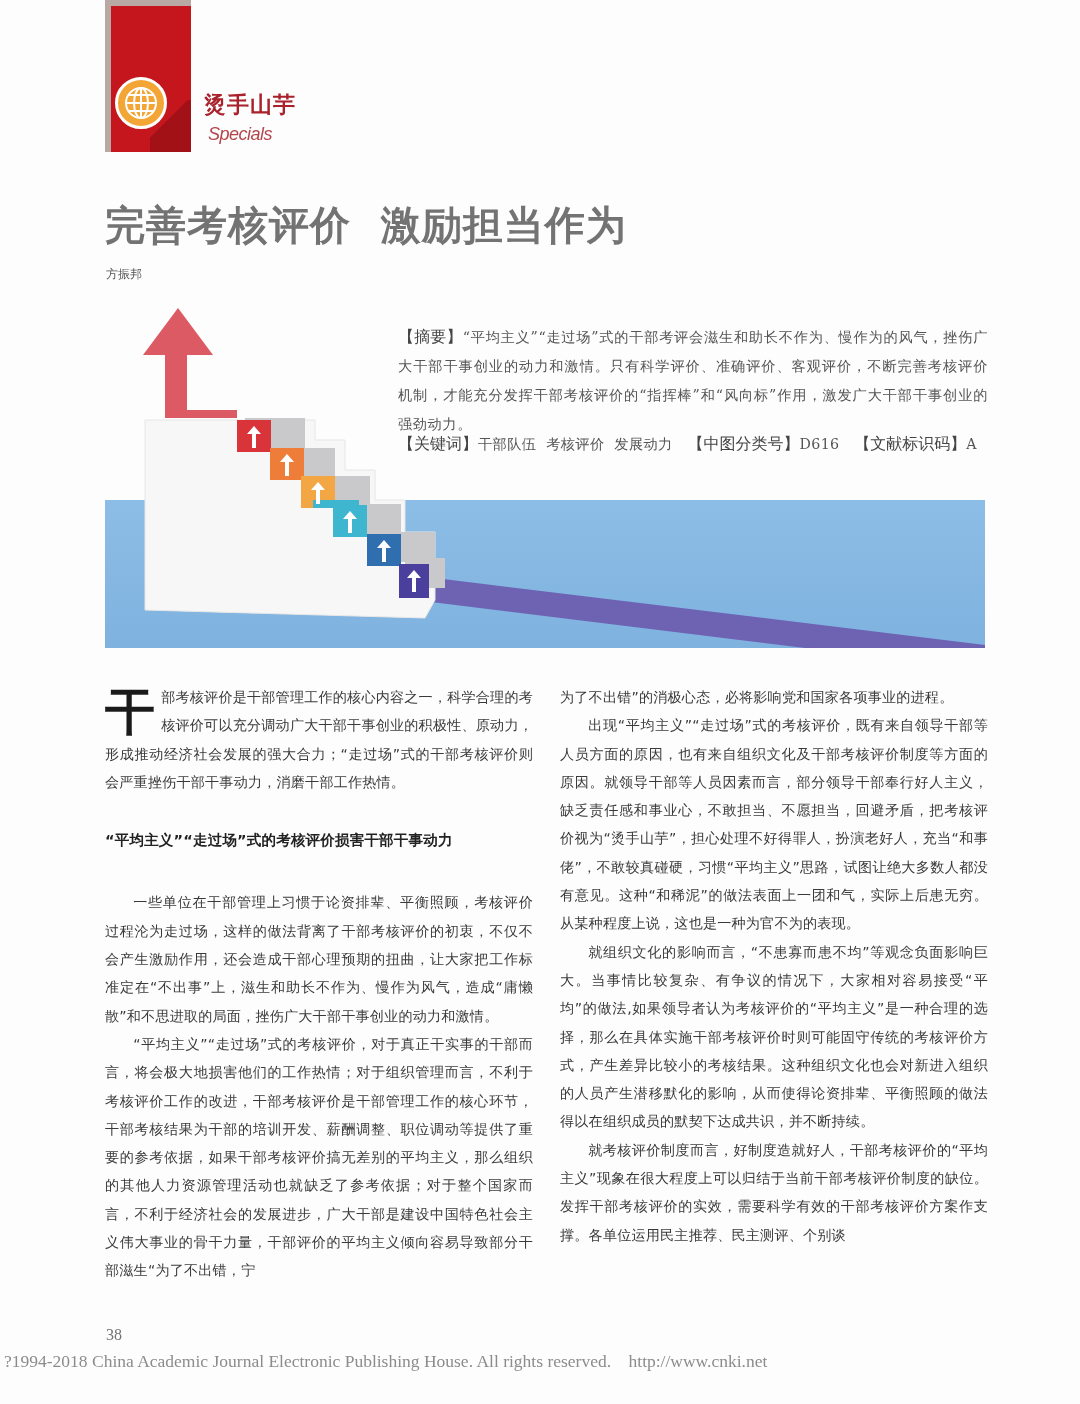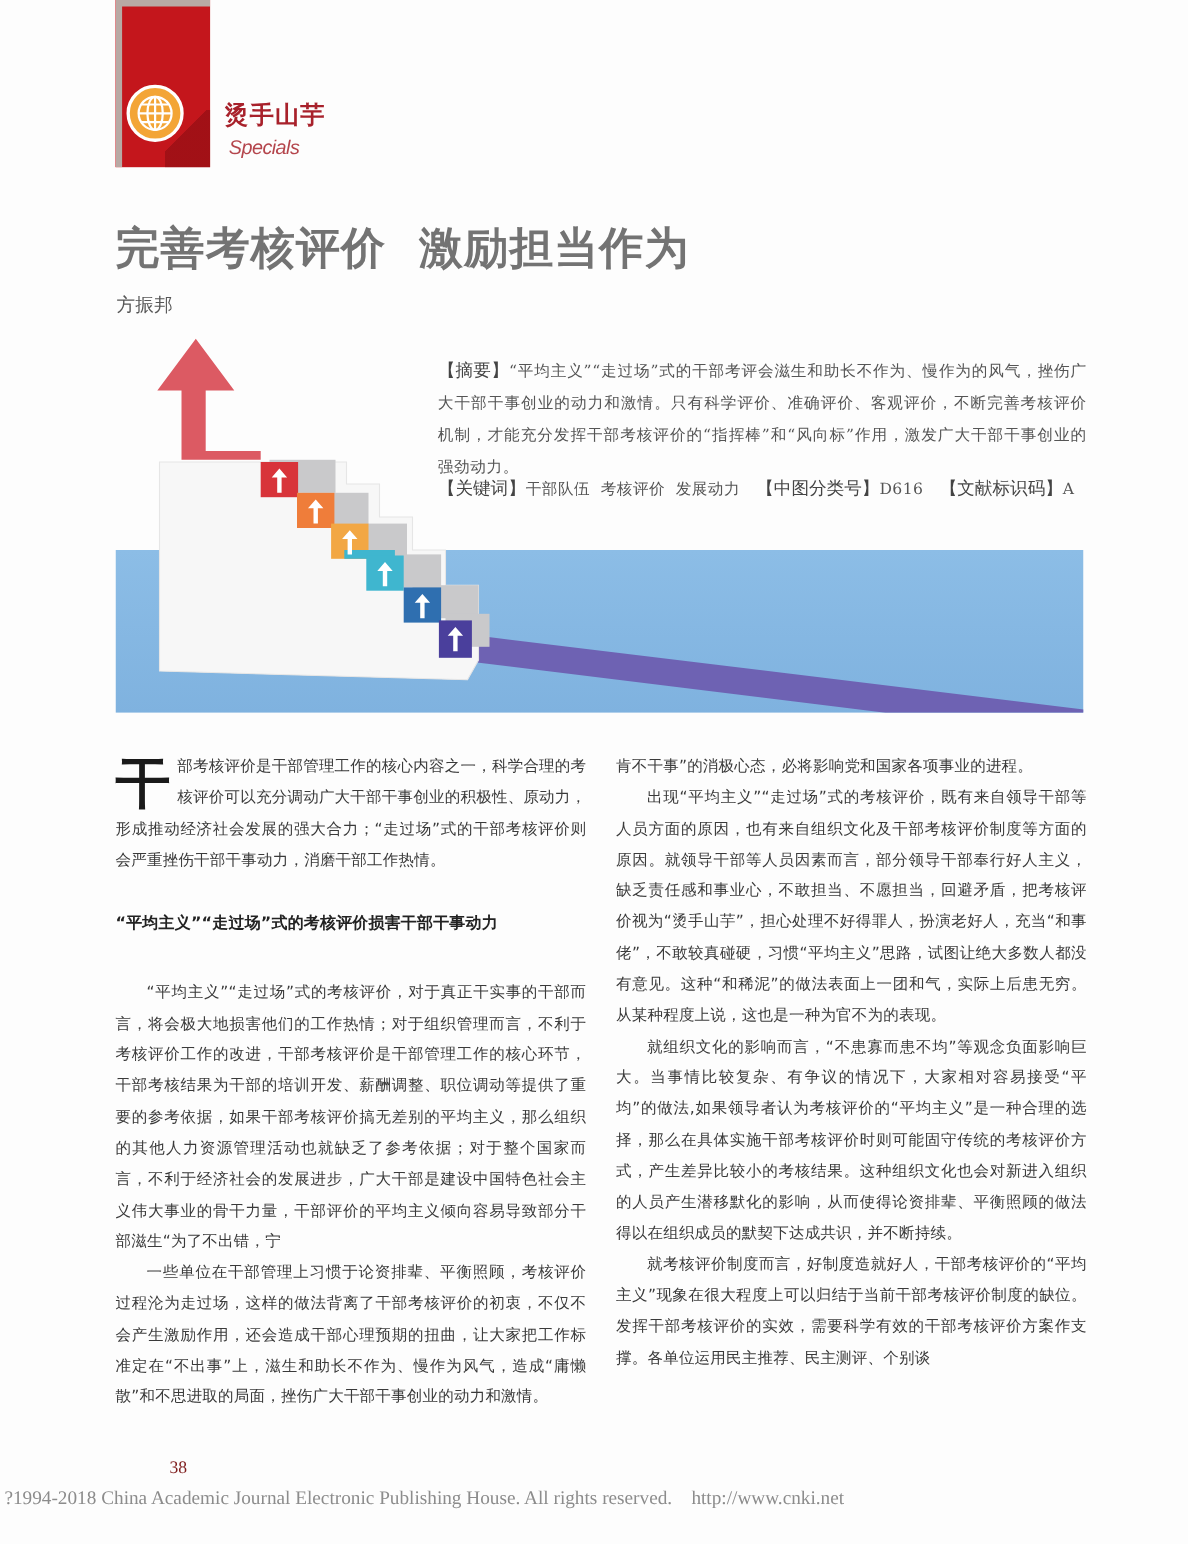--- a/index.html
+++ b/index.html
@@ -31,21 +31,21 @@
   }
   .section-en {
     position:absolute; left:208px; top:124px; font-size:18px; font-style:italic; color:#b4454c;
     font-family:"Liberation Sans", sans-serif; letter-spacing:-0.5px;
   }
   .title {
     position:absolute; left:105px; top:198px; font-size:40px; font-weight:bold; color:#737373;
     letter-spacing:1px; white-space:pre;
   }
   .author {
-    position:absolute; left:106px; top:266px; font-size:17px; color:#555;
+    position:absolute; left:106px; top:266px; font-size:12px; color:#555;
   }
   .illus { position:absolute; left:105px; top:300px; width:880px; height:348px; }
   .abstract {
     position:absolute; left:398px; top:322px; width:590px;
     font-family:"DejaVu Serif", "Liberation Serif", serif; font-size:14.2px; line-height:29px;
     color:#555; letter-spacing:0.6px; text-align:justify;
   }
   .abstract .lbl { font-family:"DejaVu Sans", sans-serif; font-size:16px; color:#444; letter-spacing:0; }
   .kw { position:absolute; left:398px; top:434px; width:600px; white-space:nowrap;
     font-family:"DejaVu Serif", serif; font-size:14.2px; color:#555; letter-spacing:0.4px; }
@@ -56,21 +56,21 @@
   }
   .col p { margin:0; }
   .col p.ind { text-indent:2em; }
   .col-left { left:105px; top:683px; }
   .col-right { left:560px; top:683px; }
   .dropcap {
     float:left; font-family:"DejaVu Serif", serif; font-size:50px; line-height:50px;
     margin:4px 6px 0 0; color:#1a1a1a; font-weight:bold;
   }
   .subhead { font-weight:bold; color:#222; font-size:14.5px; margin:30px 0 34px 0 !important; }
-  .pagenum { position:absolute; left:106px; top:1326px; font-family:"Liberation Serif", serif; font-size:16px; color:#7f1d1d;margin-left:48px; }
+  .pagenum { position:absolute; left:106px; top:1326px; font-family:"Liberation Serif", serif; font-size:16px; color:#737373; }
   .copyright { position:absolute; left:4px; top:1351px; font-family:"Liberation Serif", serif; font-size:17.5px; color:#8c8c8c; white-space:pre; }
 </style>
 </head>
 <body>
 
 <div class="tab-red"></div>
 <div class="tab-shadow"></div>
 <div class="globe">
   <svg width="36" height="36" viewBox="0 0 36 36">
     <circle cx="18" cy="18" r="15" fill="none" stroke="#fff" stroke-width="2"></circle>
@@ -137,25 +137,25 @@
 </div>
 <div class="kw">
   <span class="lbl">【关键词】</span><span style="white-space:pre">干部队伍  考核评价  发展动力</span>&nbsp;&nbsp;
   <span class="lbl">【中图分类号】</span><span>D616</span>&nbsp;&nbsp;
   <span class="lbl">【文献标识码】</span><span>A</span>
 </div>
 
 <div class="col col-left">
   <p><span class="dropcap">干</span><span>部考核评价是干部管理工作的核心内容之一，科学合理的考核评价可以充分调动广大干部干事创业的积极性、原动力，形成推动经济社会发展的强大合力；“走过场”式的干部考核评价则会严重挫伤干部干事动力，消磨干部工作热情。</span></p>
   <p class="subhead">“平均主义”“走过场”式的考核评价损害干部干事动力</p>
+  <p class="ind">一些单位在干部管理上习惯于论资排辈、平衡照顾，考核评价过程沦为走过场，这样的做法背离了干部考核评价的初衷，不仅不会产生激励作用，还会造成干部心理预期的扭曲，让大家把工作标准定在“不出事”上，滋生和助长不作为、慢作为风气，造成“庸懒散”和不思进取的局面，挫伤广大干部干事创业的动力和激情。</p>
   <p class="ind">“平均主义”“走过场”式的考核评价，对于真正干实事的干部而言，将会极大地损害他们的工作热情；对于组织管理而言，不利于考核评价工作的改进，干部考核评价是干部管理工作的核心环节，干部考核结果为干部的培训开发、薪酬调整、职位调动等提供了重要的参考依据，如果干部考核评价搞无差别的平均主义，那么组织的其他人力资源管理活动也就缺乏了参考依据；对于整个国家而言，不利于经济社会的发展进步，广大干部是建设中国特色社会主义伟大事业的骨干力量，干部评价的平均主义倾向容易导致部分干部滋生“为了不出错，宁</p>
-  <p class="ind">一些单位在干部管理上习惯于论资排辈、平衡照顾，考核评价过程沦为走过场，这样的做法背离了干部考核评价的初衷，不仅不会产生激励作用，还会造成干部心理预期的扭曲，让大家把工作标准定在“不出事”上，滋生和助长不作为、慢作为风气，造成“庸懒散”和不思进取的局面，挫伤广大干部干事创业的动力和激情。</p>
 </div>
 
 <div class="col col-right">
-  <p>肯不干事”的消极心态，必将影响党和国家各项事业的进程。</p>
+  <p>为了不出错”的消极心态，必将影响党和国家各项事业的进程。</p>
   <p class="ind">出现“平均主义”“走过场”式的考核评价，既有来自领导干部等人员方面的原因，也有来自组织文化及干部考核评价制度等方面的原因。就领导干部等人员因素而言，部分领导干部奉行好人主义，缺乏责任感和事业心，不敢担当、不愿担当，回避矛盾，把考核评价视为“烫手山芋”，担心处理不好得罪人，扮演老好人，充当“和事佬”，不敢较真碰硬，习惯“平均主义”思路，试图让绝大多数人都没有意见。这种“和稀泥”的做法表面上一团和气，实际上后患无穷。从某种程度上说，这也是一种为官不为的表现。</p>
   <p class="ind">就组织文化的影响而言，“不患寡而患不均”等观念负面影响巨大。当事情比较复杂、有争议的情况下，大家相对容易接受“平均”的做法,如果领导者认为考核评价的“平均主义”是一种合理的选择，那么在具体实施干部考核评价时则可能固守传统的考核评价方式，产生差异比较小的考核结果。这种组织文化也会对新进入组织的人员产生潜移默化的影响，从而使得论资排辈、平衡照顾的做法得以在组织成员的默契下达成共识，并不断持续。</p>
   <p class="ind">就考核评价制度而言，好制度造就好人，干部考核评价的“平均主义”现象在很大程度上可以归结于当前干部考核评价制度的缺位。发挥干部考核评价的实效，需要科学有效的干部考核评价方案作支撑。各单位运用民主推荐、民主测评、个别谈</p>
 </div>
 
 <div class="pagenum">38</div>
 <div class="copyright">?1994-2018 China Academic Journal Electronic Publishing House. All rights reserved.    http://www.cnki.net</div>
 
 </body></html>

